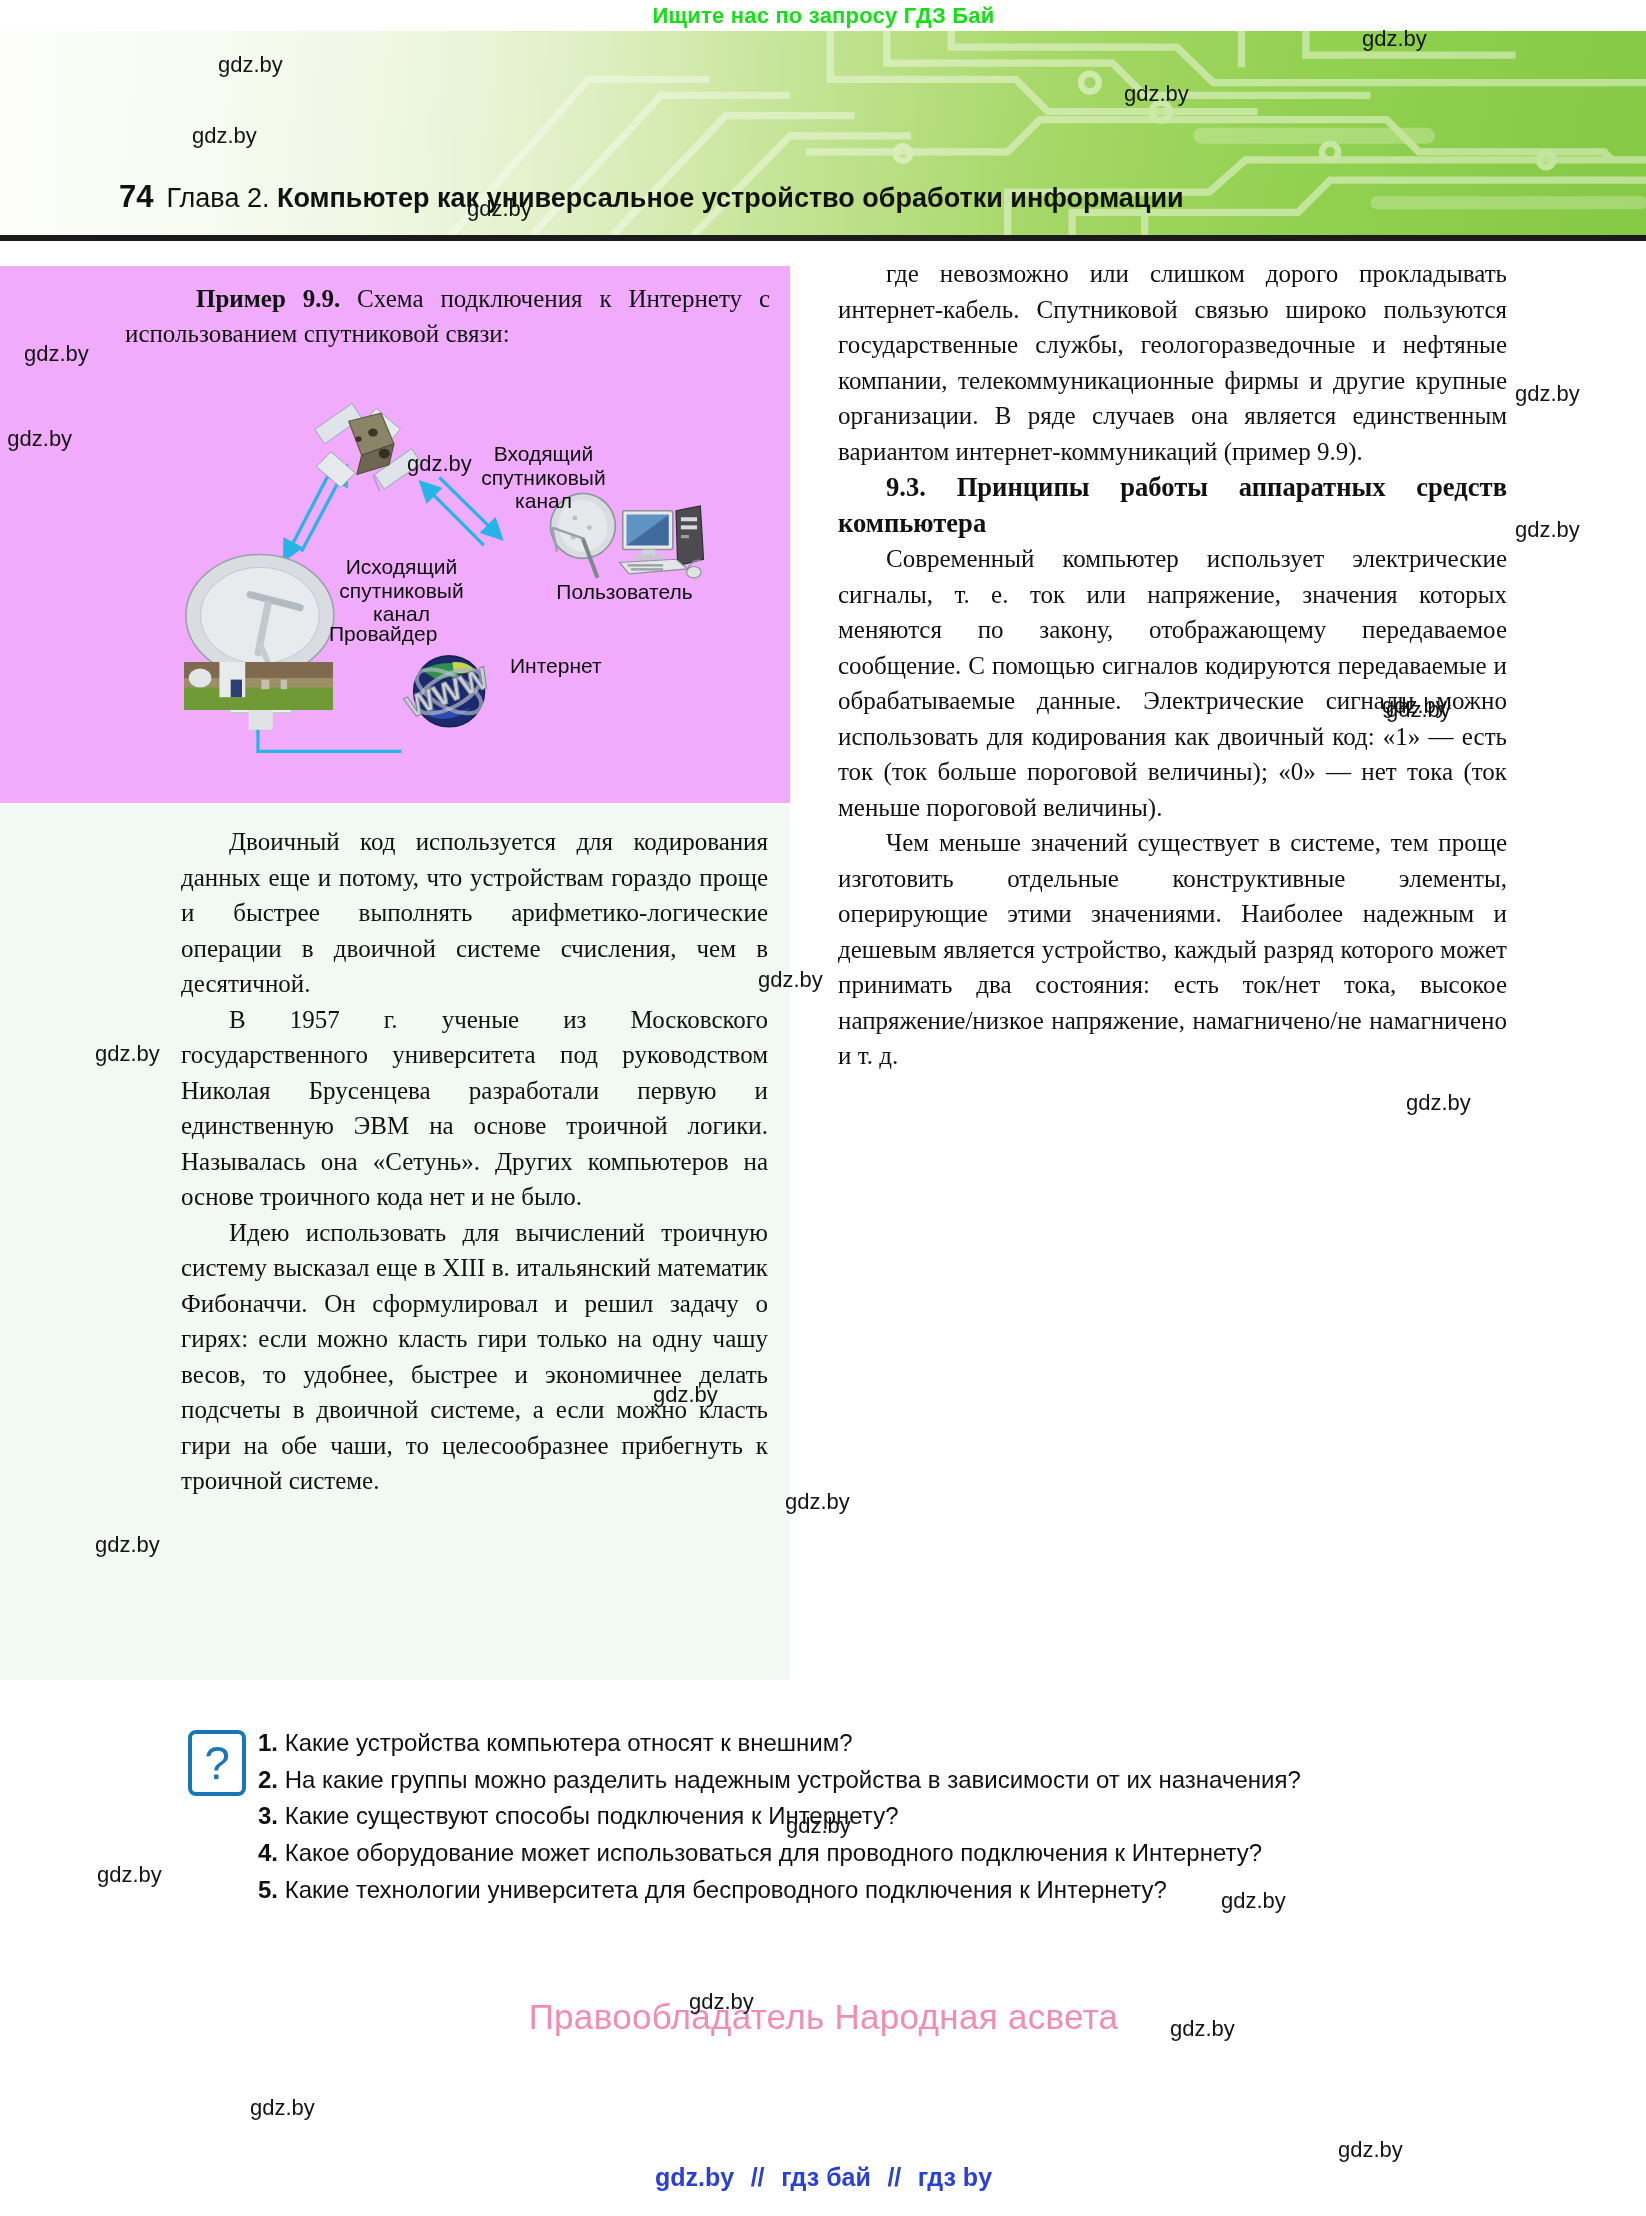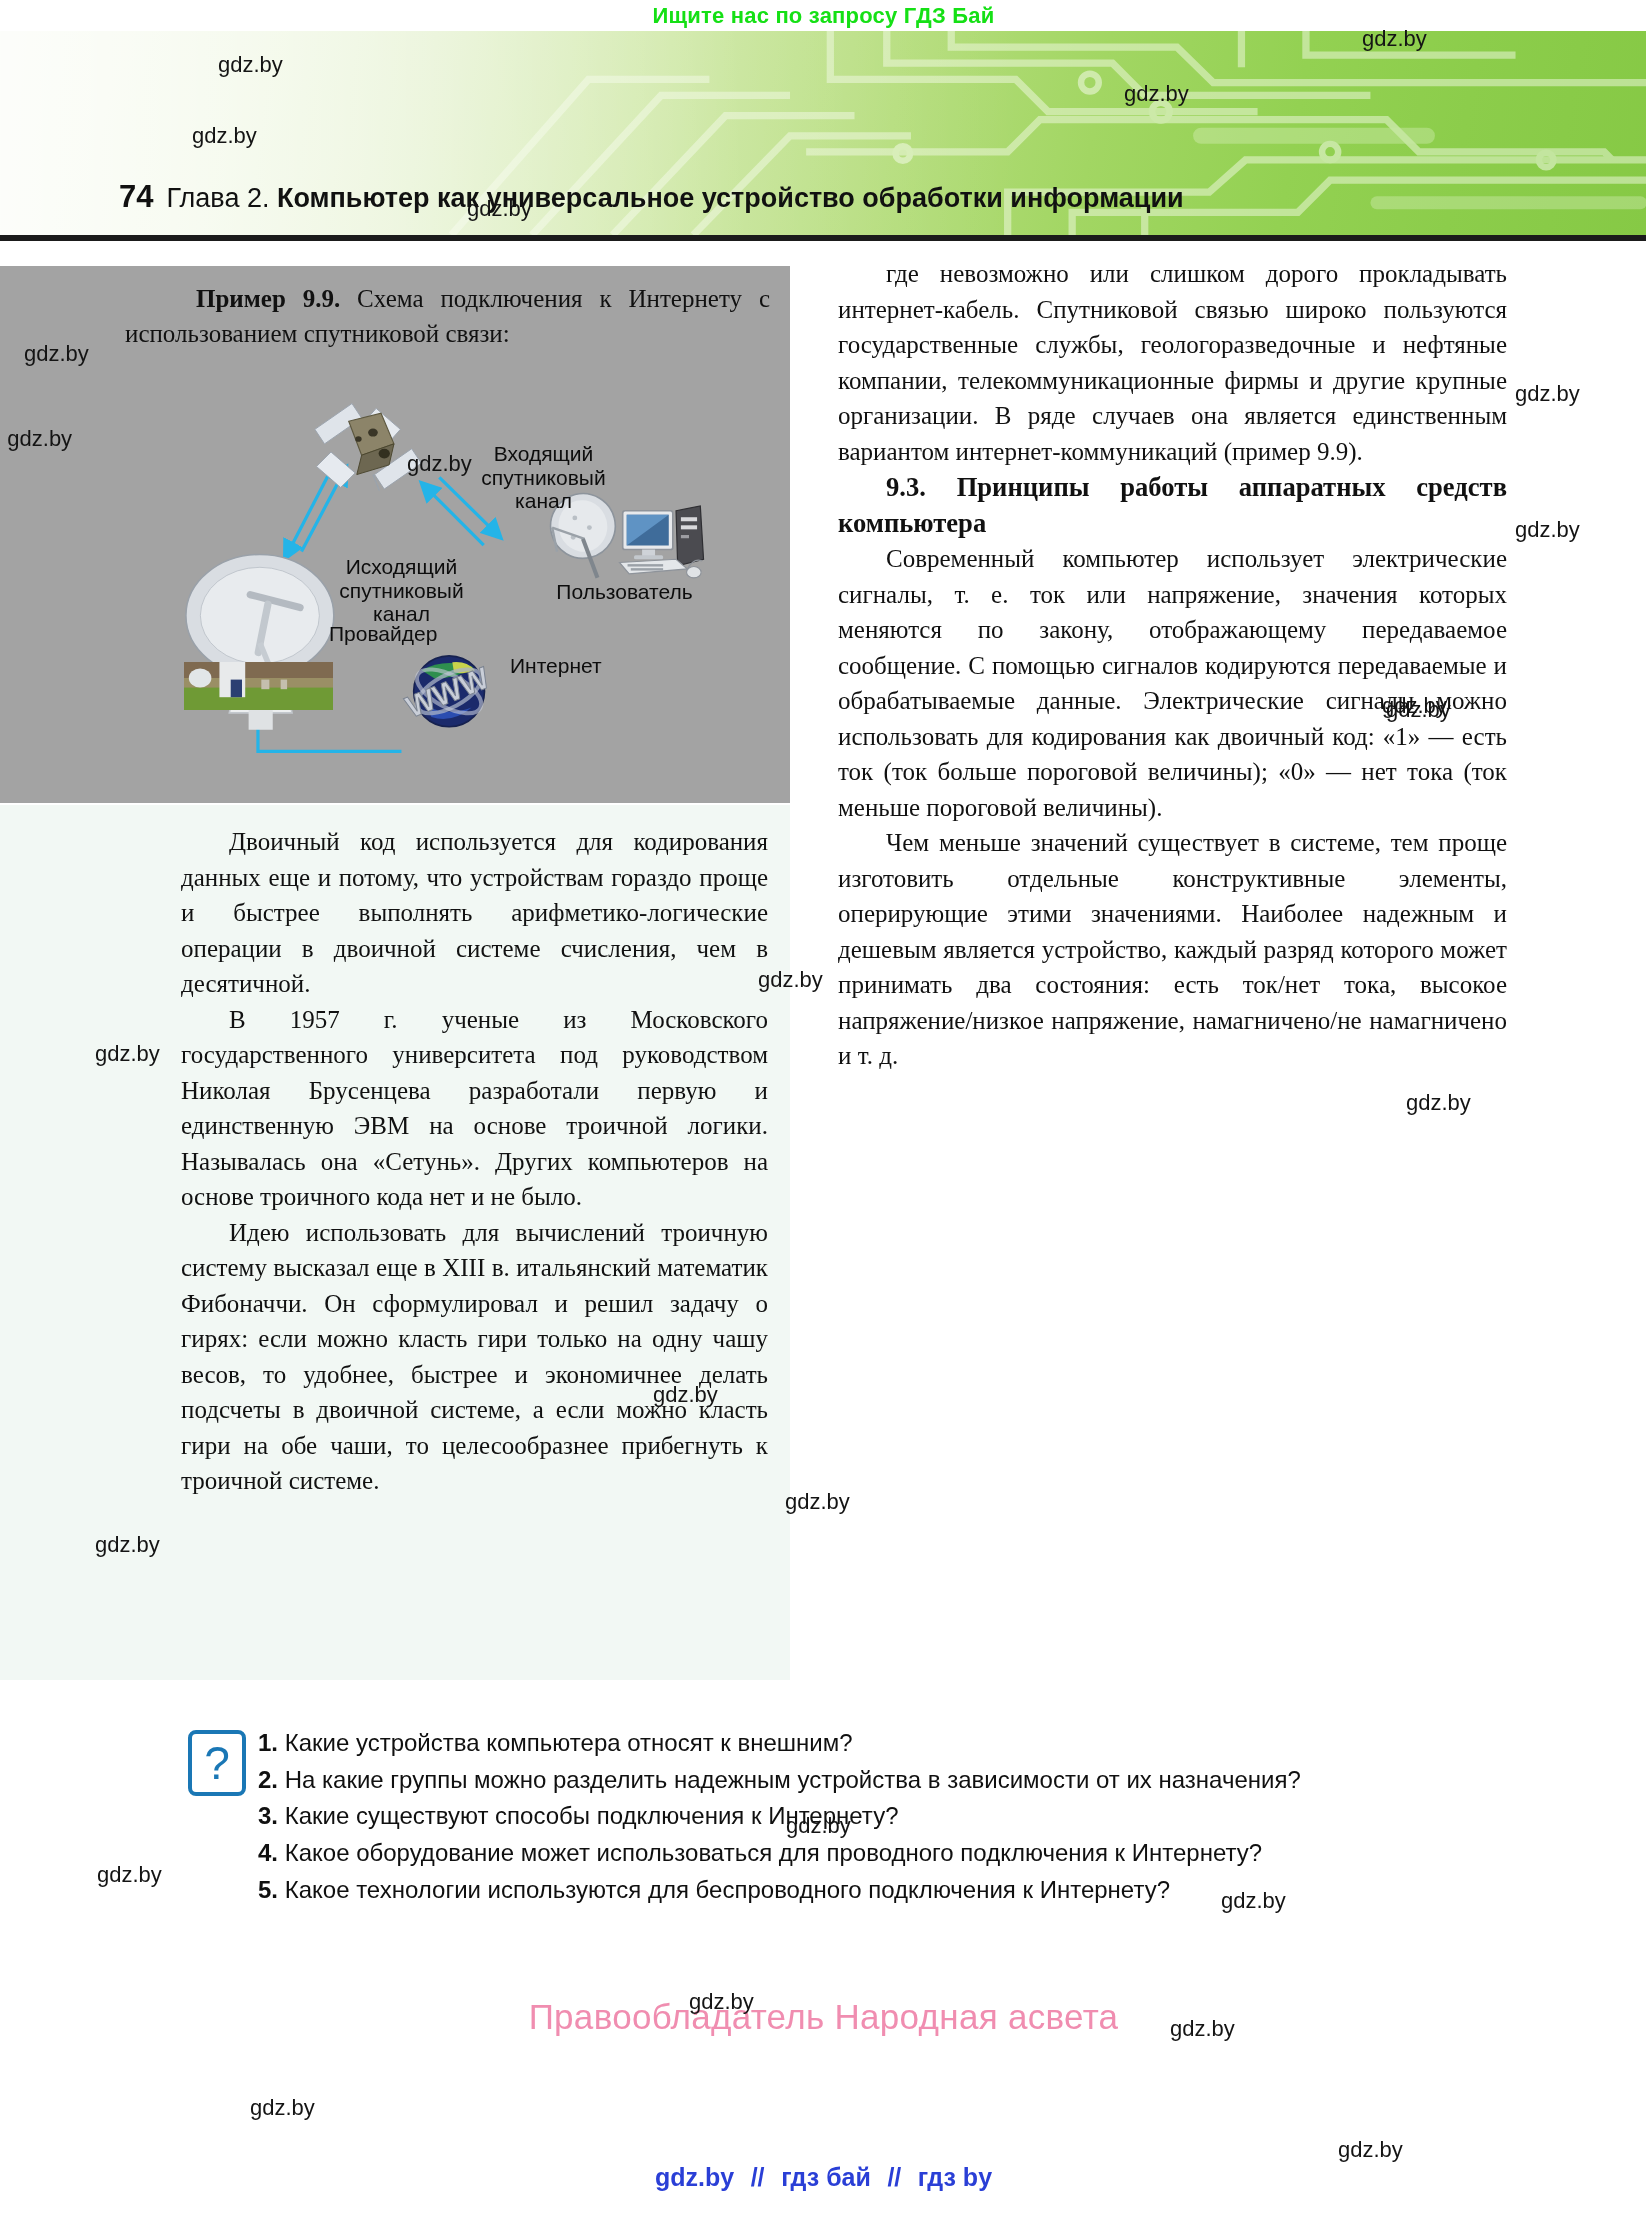--- a/index.html
+++ b/index.html
@@ -48,21 +48,21 @@
   }
   .header-title .chap{
     font-family:"Liberation Sans", sans-serif;
     font-size:27px;font-weight:400;color:#111;text-align:center;
   }
   .header-title .chap b{font-weight:700;}
 
   
   .figure-box{
     position:absolute;left:0;top:266px;width:790px;height:537px;
-    background:#a3a3a3;
+    background:#f0abfc;
   }
   .fig-caption{
     position:absolute;left:125px;top:14.5px;width:645px;
     font-size:25px;line-height:1.42;color:#111;
     text-align:justify;text-indent:71px;
     font-family:"Liberation Serif", serif;
   }
   .fig-caption b{font-weight:700;}
 
   .fig-stage{position:absolute;left:0;top:121px;width:790px;height:416px;}
@@ -358,21 +358,21 @@
     <p class="qline">
       <span class="qnum">3.</span>
       <span>Какие существуют способы подключения к Интернету?</span>
     </p>
     <p class="qline">
       <span class="qnum">4.</span>
       <span>Какое оборудование может использоваться для проводного подключения к Интернету?</span>
     </p>
     <p class="qline">
       <span class="qnum">5.</span>
-      <span>Какое технологии используются для беспроводного подключения к Интернету?</span>
+      <span>Какие технологии университета для беспроводного подключения к Интернету?</span>
     </p>
   </div>
 
   <div class="footer-owner">Правообладатель Народная асвета</div>
   <div class="footer-links">
     <span>gdz.by</span>
     <span>//</span>
     <span>гдз бай</span>
     <span>//</span>
     <span>гдз by</span>

